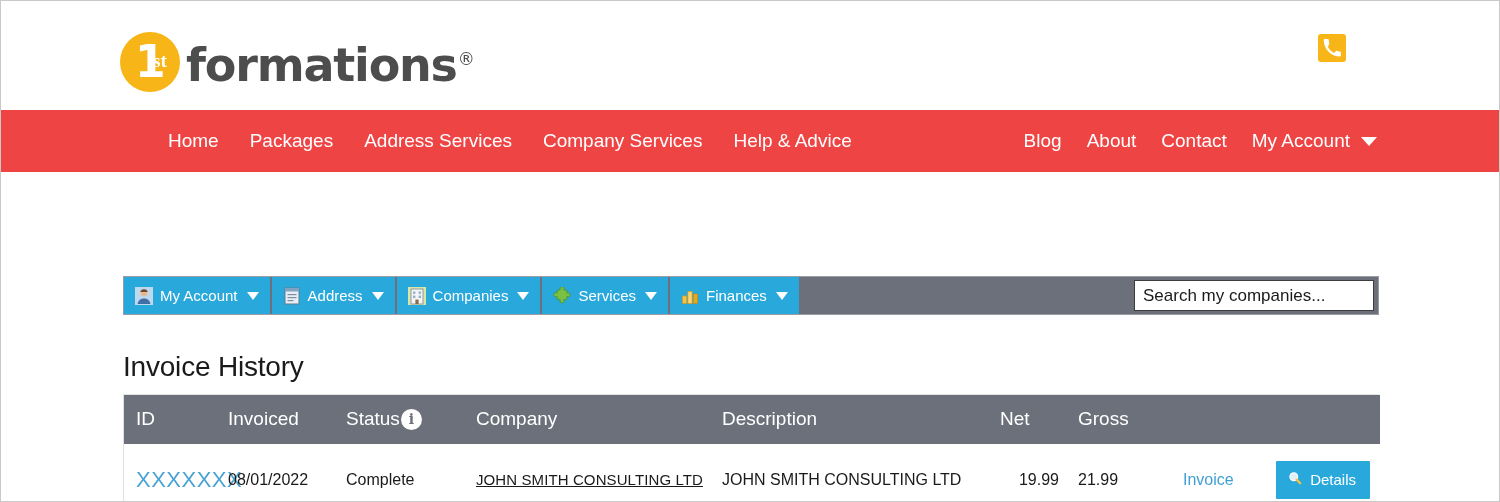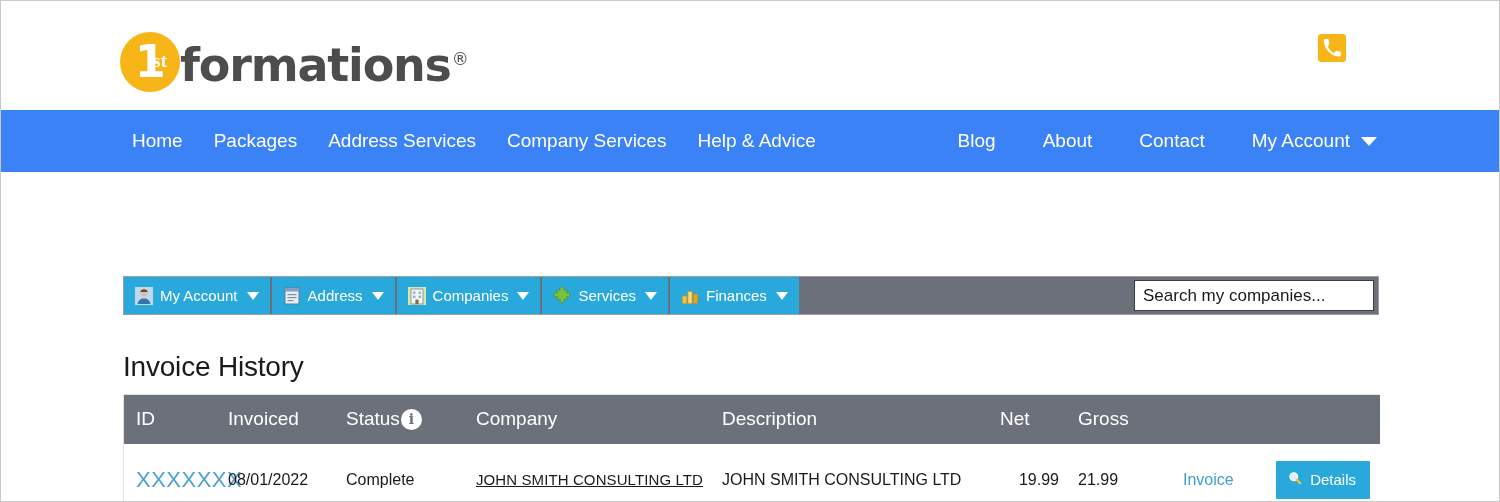--- a/index.html
+++ b/index.html
@@ -60,21 +60,21 @@
     font-size: 19px;
     font-weight: 700;
     color: #ffffff;
     font-family: Liberation Serif, serif;
   }
   .logo-word {
     font-size: 46px;
     font-weight: 700;
     color: #4d4d4d;
     letter-spacing: -1.2px;
-    margin-left: 0;
+    margin-left: 6px;
     font-family: "DejaVu Sans", sans-serif;
     line-height: 68px;
   }
   .logo-reg {
     font-size: 17px;
     color: #4d4d4d;
     vertical-align: super;
     font-weight: 400;
     margin-left: 1px;
   }
@@ -111,37 +111,38 @@
     font-size: 33px;
     color: #2e9bd4;
     letter-spacing: 0px;
     line-height: 36px;
     white-space: nowrap;
   }
 
   
   .mainnav {
     height: 62px;
-    background: #3b82f6;
+    background: #ef4444;
     display: flex;
     align-items: center;
     position: relative;
+    padding-left: 36px;
   }
   .mainnav .nav-left {
     display: flex;
     align-items: center;
     margin-left: 131px;
     gap: 31px;
   }
   .mainnav .nav-right {
     display: flex;
     align-items: center;
     position: absolute;
     right: 122px;
-    gap: 47px;
+    gap: 25px;
   }
   .nav-item {
     color: #ffffff;
     font-size: 19px;
     white-space: nowrap;
     cursor: pointer;
   }
   .nav-item.with-caret {
     display: flex;
     align-items: center;

